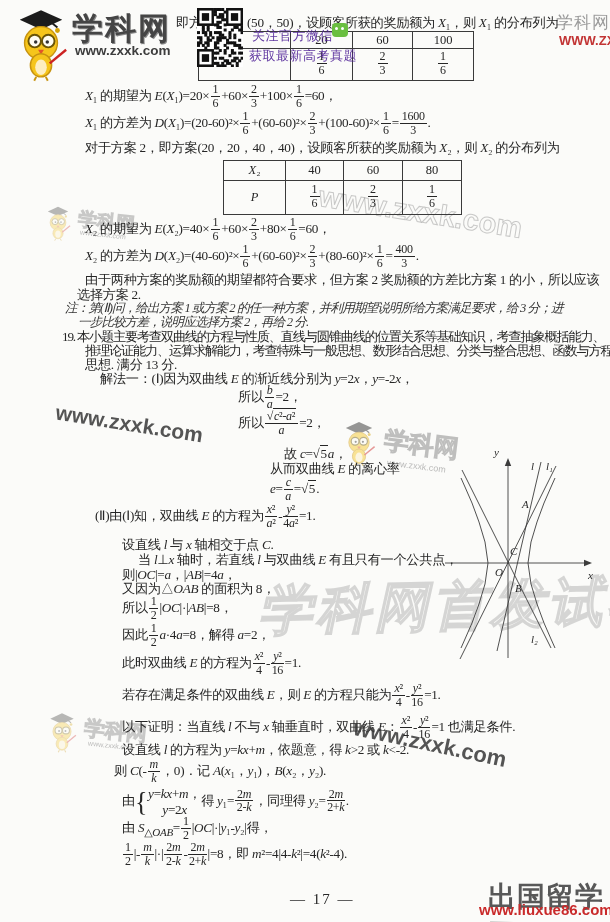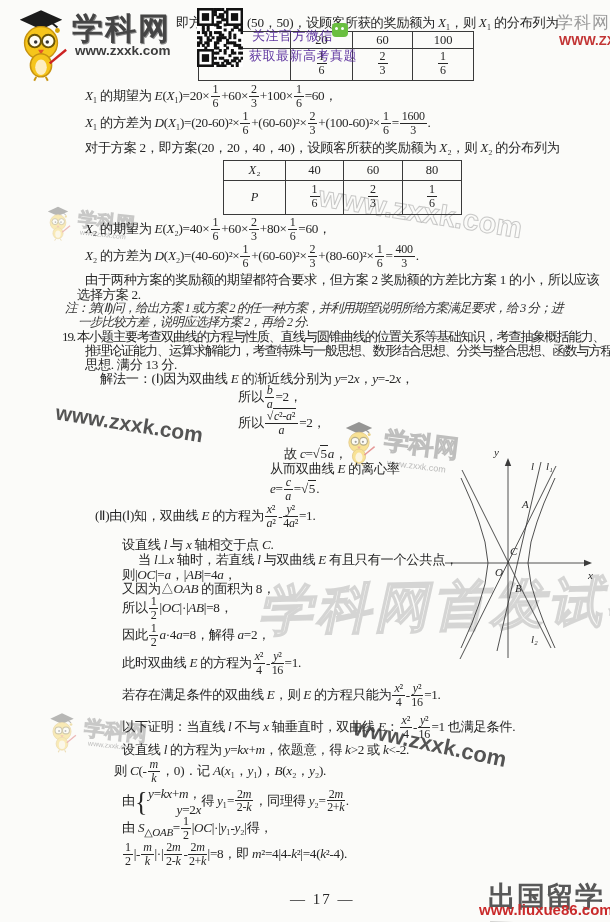--- a/index.html
+++ b/index.html
@@ -10,21 +10,21 @@
       letter-spacing:-0.3px;z-index:2}
   .ln.tight{letter-spacing:-1.2px}
   .ln.note{font-style:italic;font-size:12.6px;letter-spacing:-0.9px;color:#333}
   .fr{display:inline-block;vertical-align:middle;text-align:center;font-size:12px;
       line-height:1.06;margin:0 1px;position:relative;top:-1px}
   .nu{display:block;border-bottom:1px solid #262626;padding:0 2px}
   .de{display:block}
   .sq .sqi{border-top:1px solid #262626;padding:0 1px}
   .cases{display:inline-flex;align-items:center;vertical-align:middle}
   .brace{font-size:26px;font-weight:300;margin-right:1px;transform:scaleY(1.08)}
-  .crows{display:inline-flex;flex-direction:column;line-height:1.2;text-align:right}
+  .crows{display:inline-flex;flex-direction:column;line-height:1.2;text-align:center}
   .tbl{position:absolute;border:1px solid #3a3a3a;z-index:2;box-sizing:content-box}
   .tcell{position:absolute;box-sizing:border-box;display:flex;align-items:center;
          justify-content:center;font-size:12.5px}
   .tcell.bR{border-right:1px solid #3a3a3a}
   .tcell.bB{border-bottom:1px solid #3a3a3a}
   
   #logo-brand{left:72px;top:8px;font-family:"Liberation Sans",sans-serif;font-weight:bold;
       font-size:31px;color:#454545;letter-spacing:2px;z-index:6;text-shadow:1px 1px 0 #888}
   #logo-url{left:75px;top:43px;font-family:"Liberation Sans",sans-serif;font-weight:bold;
       font-size:13.5px;color:#3d3d3d;z-index:6}

